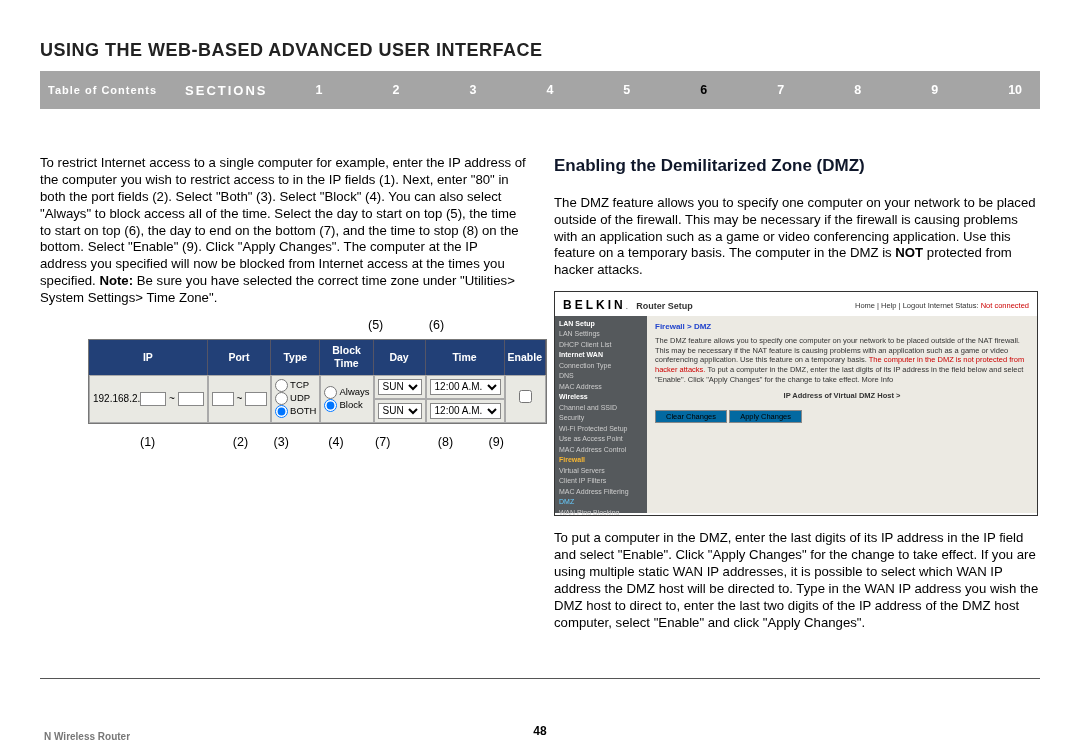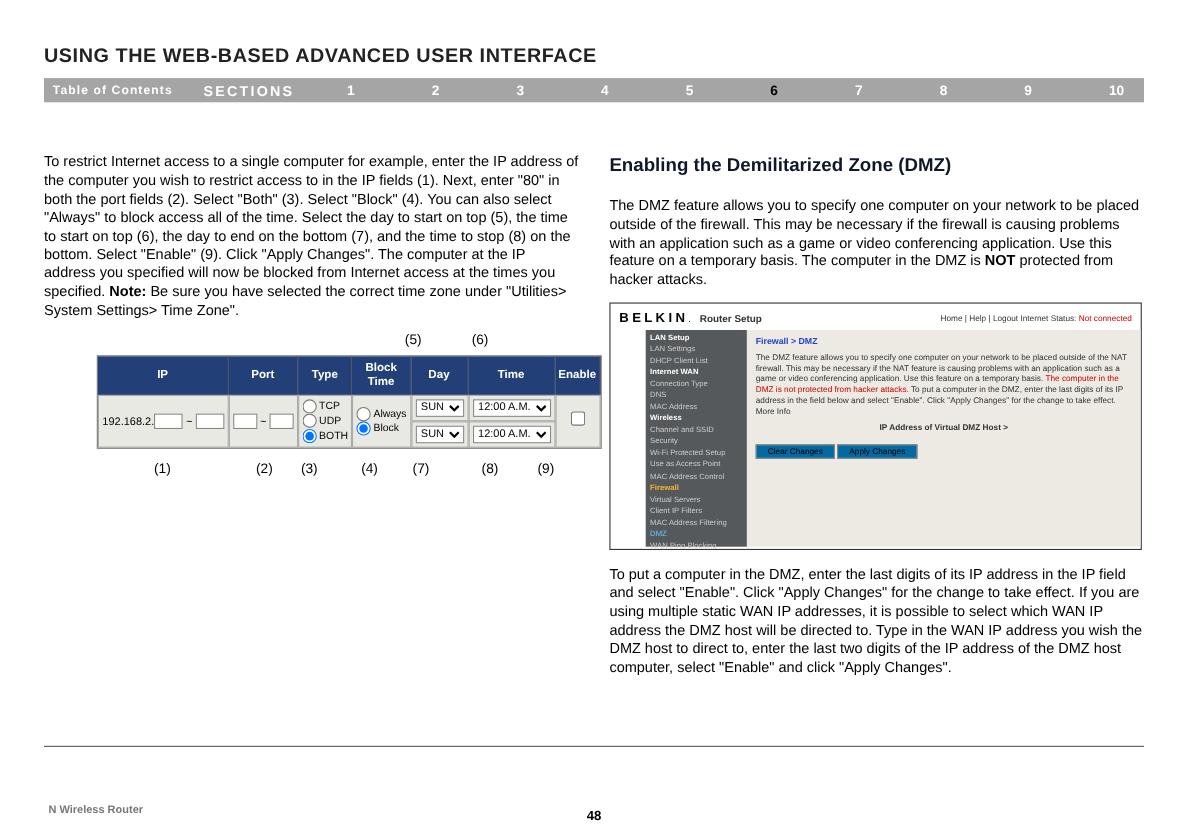--- a/index.html
+++ b/index.html
@@ -19,21 +19,21 @@
     font-weight: bold;
     letter-spacing: 0.5px;
     color: #222;
     margin-bottom: 10px;
     text-transform: uppercase;
   }
   .navbar {
     background: #a5a5a5;
     color: #fff;
     font-size: 12.5px;
-    height: 22px;
+    height: 38px;
     display: flex;
     align-items: center;
     padding: 0 8px;
   }
   .navbar .toc { font-weight: bold; letter-spacing: 1px; margin-right: 28px; font-size:11px;}
   .navbar .sections-label { font-weight: bold; letter-spacing: 2px; margin-right: 48px; font-size:13px;}
   .navbar .navnum {
     margin-right: 70px;
     font-weight: bold;
     cursor: pointer;
@@ -117,21 +117,21 @@
   }
   .belkin {
     font-weight: bold;
     font-size: 12px;
     letter-spacing: 3px;
     font-family: Arial, sans-serif;
   }
   .rsetup { font-size:9px; font-weight:bold; color:#333; margin-left:6px;}
   .shot2-links { font-size:7.5px; color:#333; }
   .shot2-links .red{color:#c00;}
-  .shot2-body { display:flex; height: calc(100% - 26px); padding-left: 32px; }
+  .shot2-body { display:flex; height: calc(100% - 26px); }
   .shot2-side {
     width: 92px;
     background: #55595c;
     color: #ccc;
     font-size: 7px;
     padding: 3px 4px;
     line-height: 1.5;
   }
   .shot2-side .hdr { color:#fff; font-weight:bold; }
   .shot2-side .active { color:#6cf; }
@@ -160,21 +160,21 @@
     bottom: 14px;
     font-size: 10px;
     font-weight: bold;
     color: #777;
     margin-top: 32px;
   }
   .pageno {
     position: absolute;
     left: 50%;
     transform: translateX(-50%);
-    bottom: 8px;
+    bottom: 18px;
     font-size: 12px;
     font-weight: bold;
   }
   .divider{
     position:absolute;
     left:40px; right:40px; top:678px;
     border-top:1px solid #555;
   }
 </style>
 </head>

